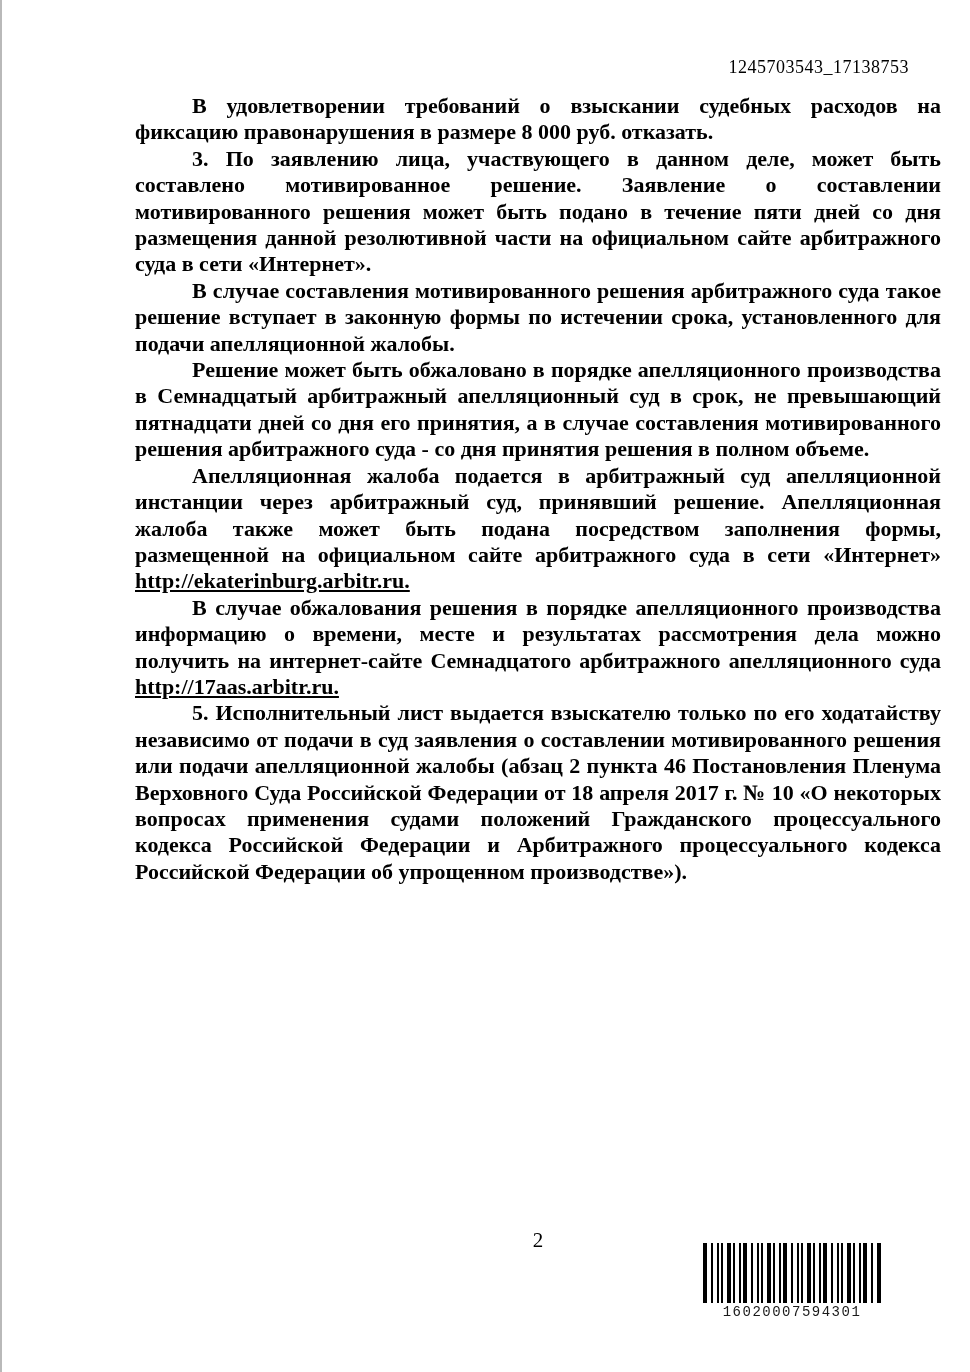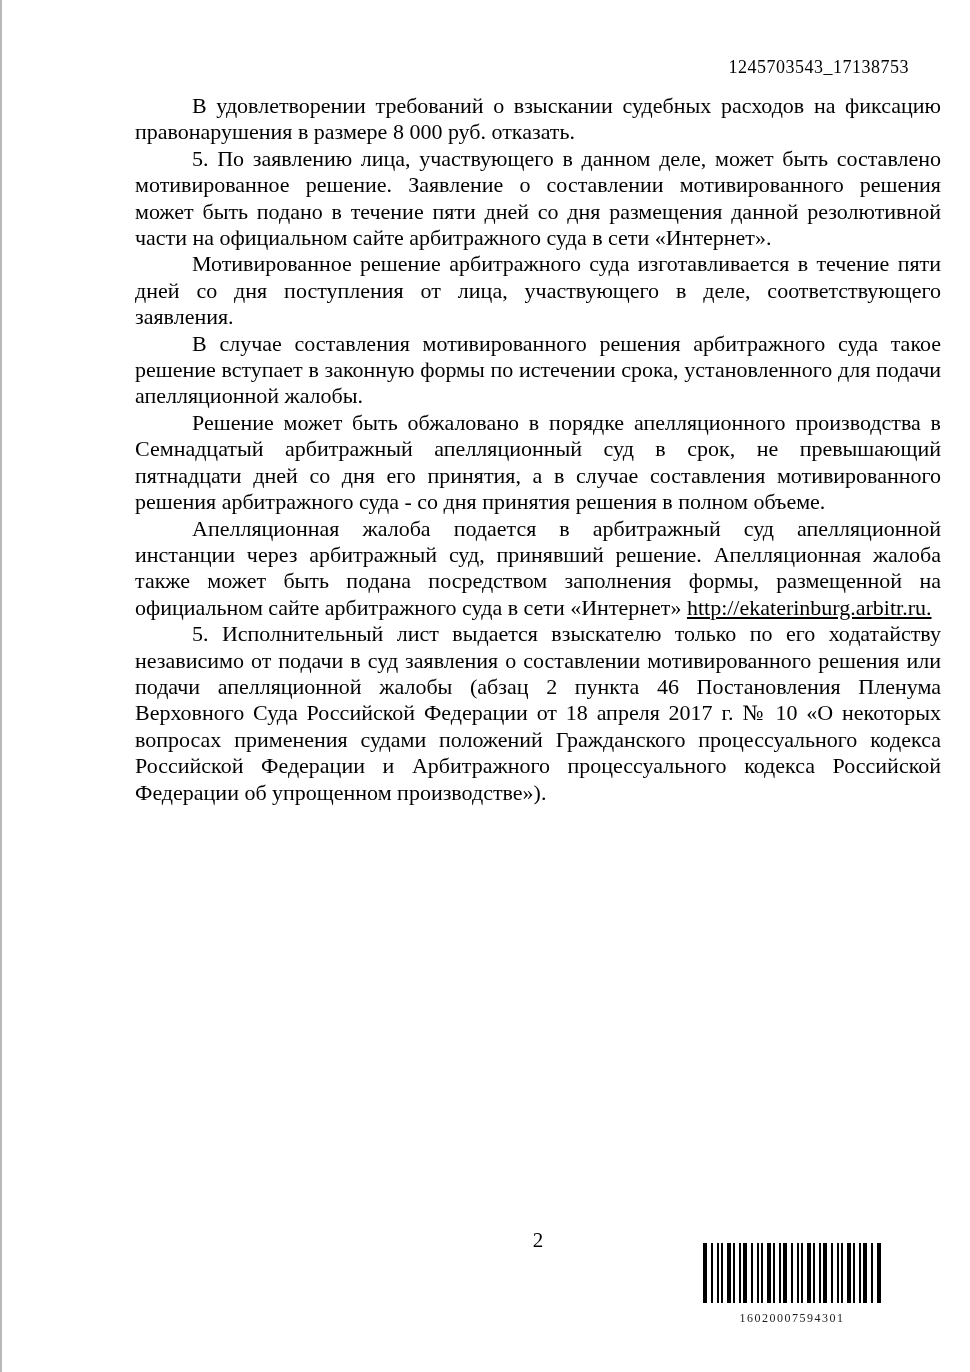--- a/index.html
+++ b/index.html
@@ -33,20 +33,21 @@
     white-space: nowrap;
   }
   .body-text {
     position: absolute;
     left: 135px;
     top: 93px;
     width: 806px;
     font-size: 22px;
     line-height: 26.4px;
     text-align: justify;
+    font-weight: bold;
   }
   .body-text p {
     margin: 0;
     text-indent: 57px;
   }
   .body-text a {
     color: #000000;
     text-decoration: underline;
     cursor: pointer;
   }
@@ -65,44 +66,44 @@
     width: 178px;
   }
   .bars {
     display: flex;
     height: 60px;
     overflow: hidden;
   }
   .bars .bar { background: #000000; height: 100%; flex: 0 0 auto; }
   .bars .gap { background: #ffffff; height: 100%; flex: 0 0 auto; }
   .barcode-number {
-    margin-top: 8px;
+    margin-top: 1px;
     text-align: center;
-    font-family: Liberation Serif, serif;
-    font-size: 12px;
+    font-family: Liberation Mono, monospace;
+    font-size: 14px;
     letter-spacing: 1.5px;
     color: #1a1a1a;
     white-space: nowrap;
   }
 </style>
 </head>
 <body>
 
 <div class="page">
   <div class="scan-edge"></div>
 
   <div class="doc-id">1245703543_17138753</div>
 
   <div class="body-text">
       <p>В удовлетворении требований о взыскании судебных расходов на фиксацию правонарушения в размере 8 000 руб. отказать.</p>
-      <p>5. По заявлению лица, участвующего в данном деле, может быть составлено мотивированное решение. Заявление о составлении мотивированного решения может быть подано в течение пяти дней со дня размещения данной резолютивной части на официальном сайте арбитражного суда в сети «Интернет».</p>
-      <p>Мотивированное решение арбитражного суда изготавливается в течение пяти дней со дня поступления от лица, участвующего в деле, соответствующего заявления.</p>
+      <p>3. По заявлению лица, участвующего в данном деле, может быть составлено мотивированное решение. Заявление о составлении мотивированного решения может быть подано в течение пяти дней со дня размещения данной резолютивной части на официальном сайте арбитражного суда в сети «Интернет».</p>
       <p>В случае составления мотивированного решения арбитражного суда такое решение вступает в законную формы по истечении срока, установленного для подачи апелляционной жалобы.</p>
       <p>Решение может быть обжаловано в порядке апелляционного производства в Семнадцатый арбитражный апелляционный суд в срок, не превышающий пятнадцати дней со дня его принятия, а в случае составления мотивированного решения арбитражного суда - со дня принятия решения в полном объеме.</p>
       <p>Апелляционная жалоба подается в арбитражный суд апелляционной инстанции через арбитражный суд, принявший решение. Апелляционная жалоба также может быть подана посредством заполнения формы, размещенной на официальном сайте арбитражного суда в сети «Интернет» <a>http://ekaterinburg.arbitr.ru.</a></p>
+      <p>В случае обжалования решения в порядке апелляционного производства информацию о времени, месте и результатах рассмотрения дела можно получить на интернет-сайте Семнадцатого арбитражного апелляционного суда <a>http://17aas.arbitr.ru.</a></p>
       <p>5. Исполнительный лист выдается взыскателю только по его ходатайству независимо от подачи в суд заявления о составлении мотивированного решения или подачи апелляционной жалобы (абзац 2 пункта 46 Постановления Пленума Верховного Суда Российской Федерации  от 18 апреля 2017 г. № 10 «О некоторых вопросах применения судами положений Гражданского процессуального кодекса Российской Федерации и Арбитражного процессуального кодекса Российской Федерации об упрощенном производстве»).</p>
     </div>
 
   <div class="page-number">2</div>
 
   <div class="barcode-block">
     <div class="bars">
         <div class="bar" style="width: 4px;"></div>
         <div class="gap" style="width: 4px;"></div>
         <div class="bar" style="width: 2px;"></div>

